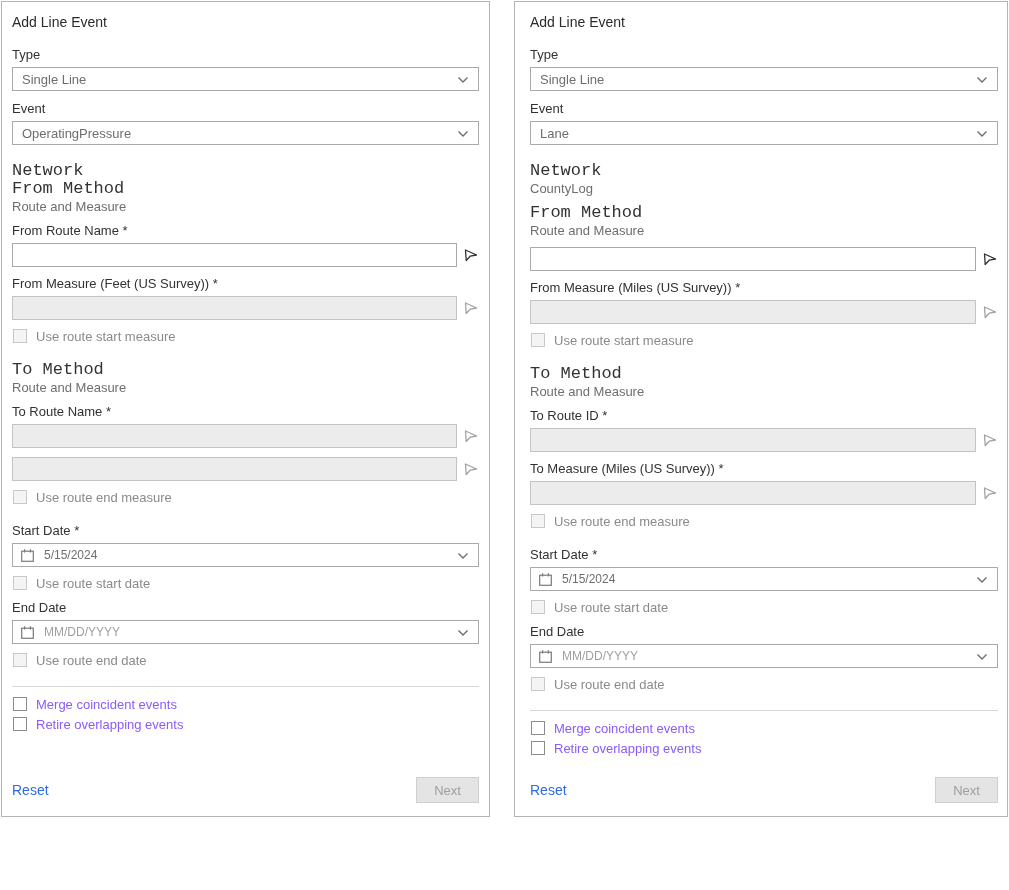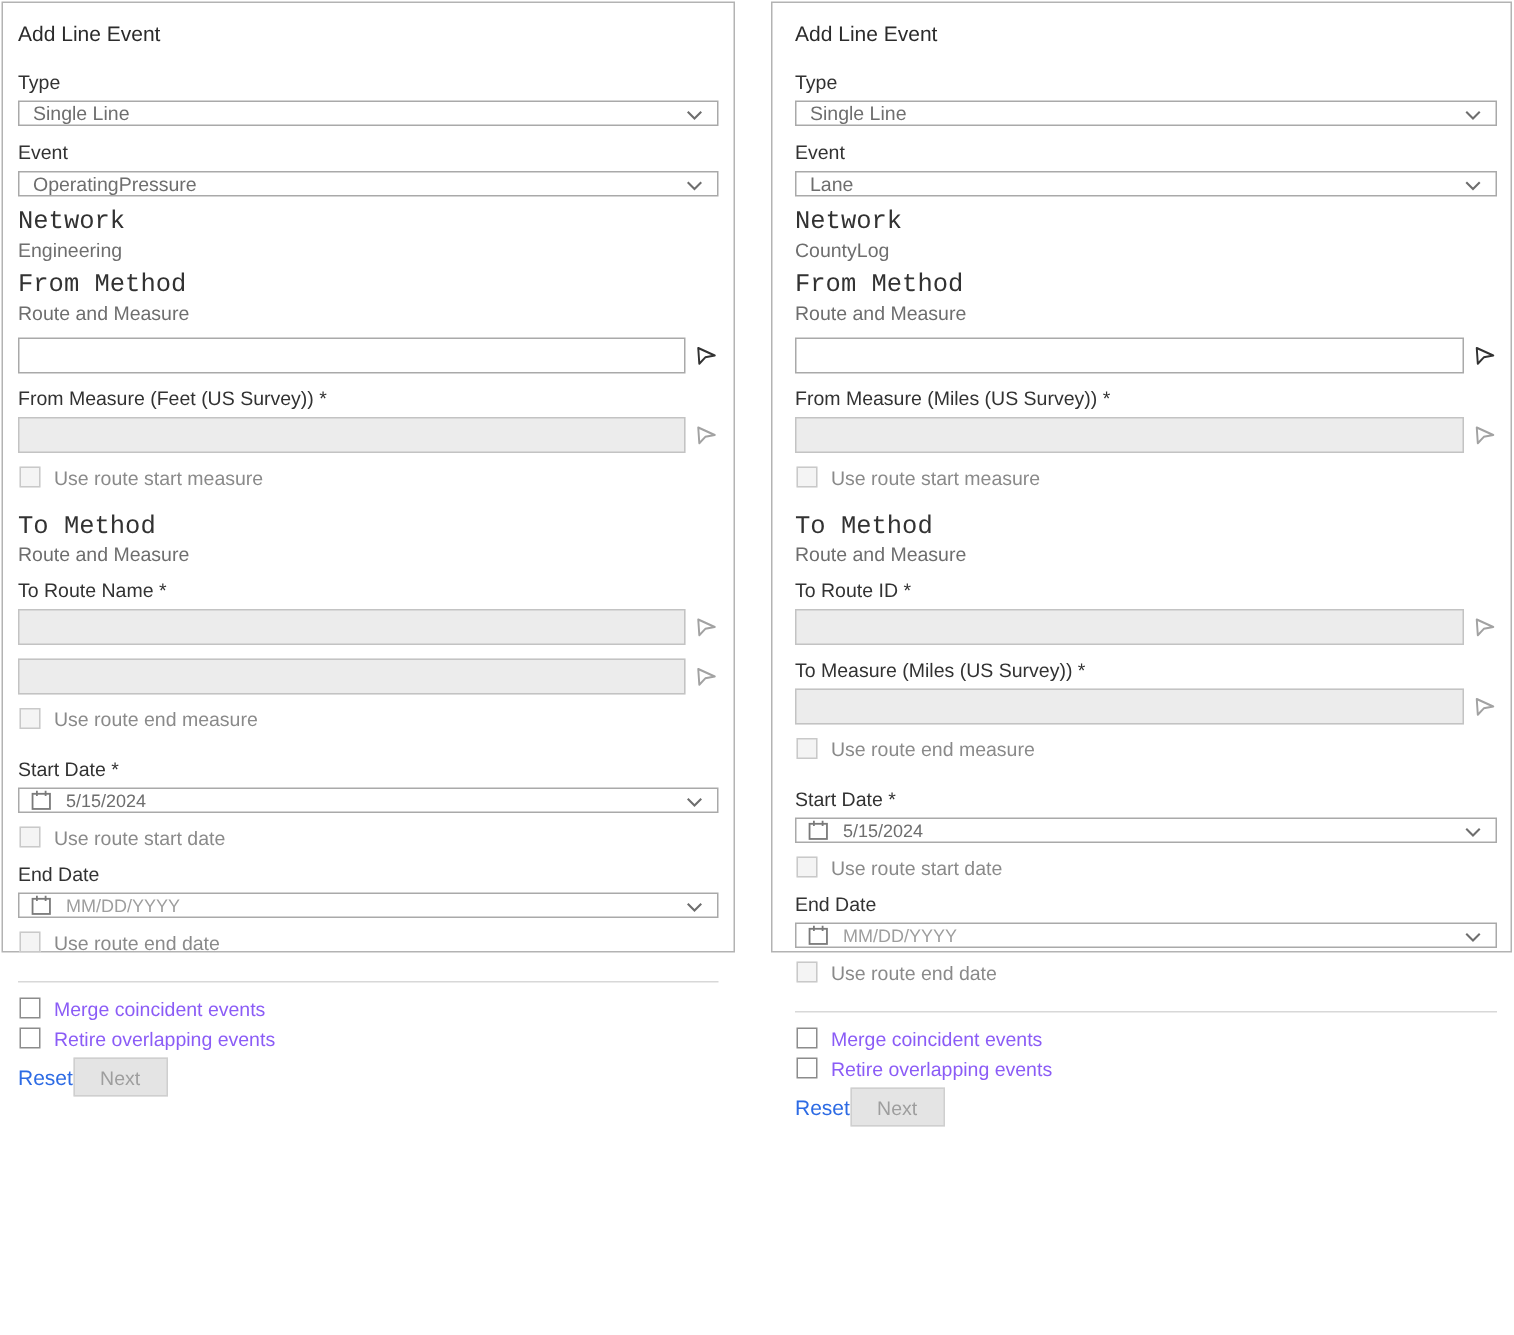--- a/index.html
+++ b/index.html
@@ -1,21 +1,21 @@
 <!DOCTYPE html>
 <html><head>
 <meta charset="utf-8">
 <style>
   * { box-sizing: border-box; margin: 0; padding: 0; }
   html, body { background: #fff; }
   body { font-family: "Liberation Sans", sans-serif; }
   .stage { position: relative; width: 1009px; height: 890px; background: #fff; }
 
   .panel {
-    position: absolute; top: 1px; height: 634px;
+    position: absolute; top: 1px; height: 816px;
     background: #fff; border: 1px solid #b3b3b3;
     display: flex; flex-direction: column;
     padding: 12px 10px 13px 10px;
   }
   .panel-left  { left: 1px;  width: 489px; }
   .panel-right { left: 514px; width: 494px; padding-left: 15px; padding-right: 9px; }
 
   .panel-title { font-size: 14px; color: #2b2b2b; line-height: 17px; margin-bottom: 16px; }
 
   .label { font-size: 13px; color: #323232; line-height: 15px; margin-bottom: 5px; }
@@ -53,21 +53,21 @@
   .checkbox .cb-text { font-size: 13px; color: #8b5cf6; line-height: 16px; }
   .checkbox.is-disabled { cursor: default; }
   .checkbox.is-disabled .box { border-color: #c9c9c9; background: #f4f4f4; }
   .checkbox.is-disabled .cb-text { color: #8a8a8a; }
   .cb-gap { margin-bottom: 17px; }
 
   .section-gap { height: 8px; }
   .divider { border-top: 1px solid #d8d8d8; margin: 9px 0 10px 0; }
   .opt-checkbox { margin-bottom: 4px; }
 
-  .footer { margin-top: auto; display: flex; align-items: center; }
+  .footer { margin-top: auto; display: flex; align-items: center; justify-content: space-between; }
   .reset-link { font-size: 14px; color: #2d6be4; text-decoration: none; cursor: pointer; }
   .next-btn {
     width: 63px; height: 26px; background: #e4e4e4; border: 1px solid #cfcfcf;
     font-family: "Liberation Sans", sans-serif; font-size: 13px; color: #9e9e9e;
   }
   .chev { flex: none; }
 </style>
 </head>
 <body>
 
@@ -103,25 +103,25 @@
     <div class="label">Event</div>
     <div class="select">
       <span class="select-text">OperatingPressure</span>
       <svg class="chev" width="12" height="10">
           <use href="#icon-chevron-down"></use>
         </svg>
     </div>
 
     <div class="section-gap"></div>
     <div class="info-label">Network</div>
-    <div class="info-value">Engineering</div>
 
     <div class="info-label">From Method</div>
     <div class="info-value">Route and Measure</div>
 
+    <div class="label">From Route Name *</div>
     <div class="input-row">
       <input class="text-input" value="" style="">
       <span class="pick-arrow">
         <svg width="16" height="16">
             <use href="#icon-pick-arrow"></use>
           </svg>
       </span>
     </div>
 
     <div class="label">From Measure (Feet (US Survey)) *</div>

